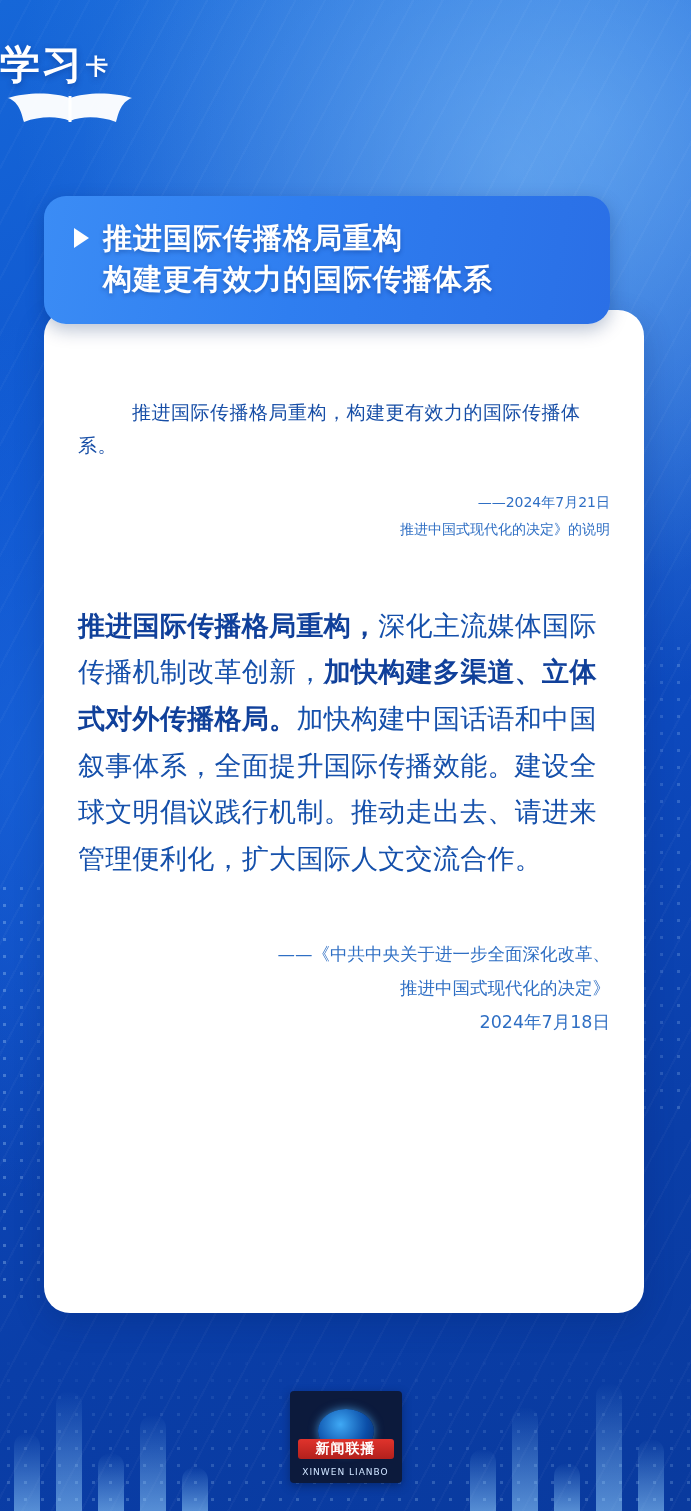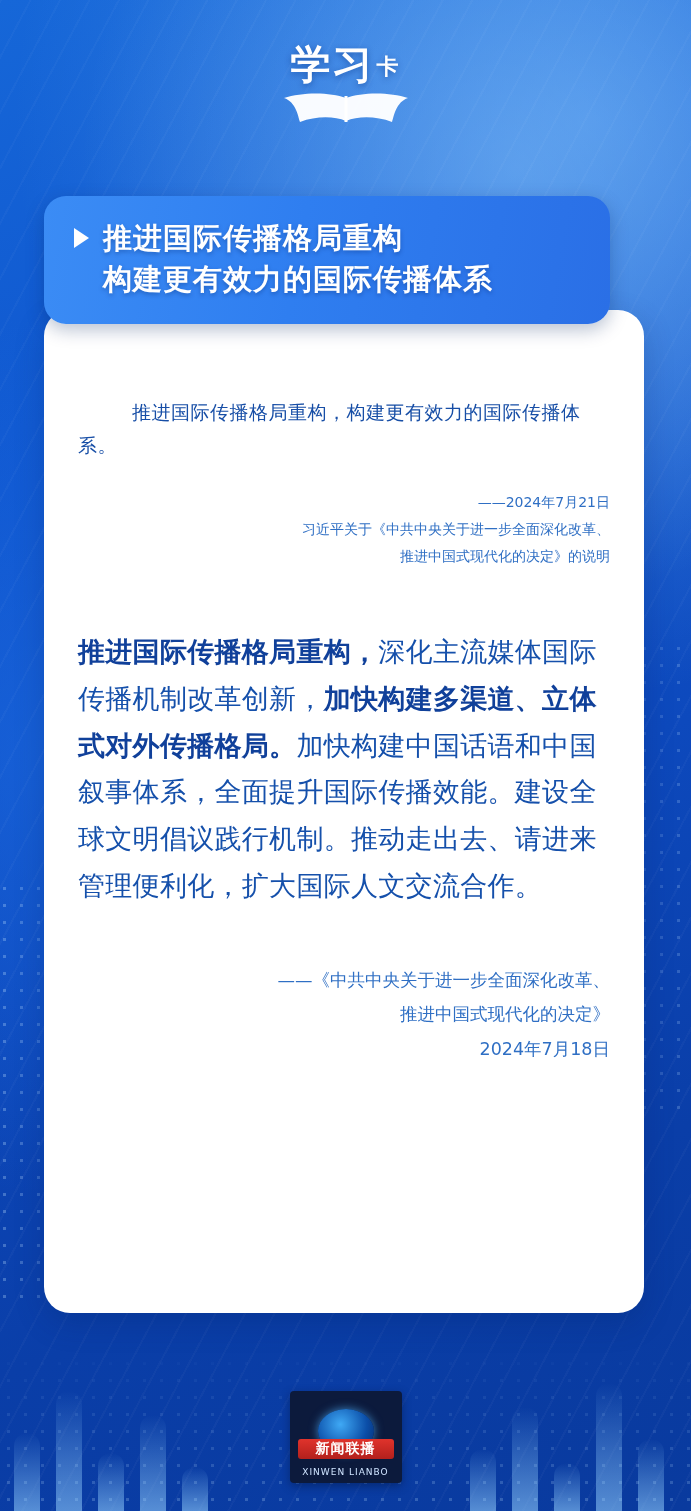--- a/index.html
+++ b/index.html
@@ -63,21 +63,21 @@
     bottom: 0;
     width: 26px;
     border-radius: 13px 13px 0 0;
     background: linear-gradient(to top, rgba(150,210,255,0.55), rgba(150,210,255,0));
   }
 
   
   .header {
     position: absolute;
     top: 44px; left: 0; width: 691px;
-    display: flex; flex-direction: column; align-items: center;
+    display: flex; flex-direction: column; align-items: flex-start;
   }
   .logo-word {
     font-family: "DejaVu Serif", "Liberation Serif", serif;
     font-size: 40px;
     font-weight: bold;
     color: #ffffff;
     letter-spacing: 2px;
     line-height: 1;
     text-shadow: 0 2px 6px rgba(0,40,120,.45);
     display: flex;
@@ -243,21 +243,20 @@
     </svg>
   </div>
 </div>
 
 <div class="card">
   <div class="card-inner">
     <div class="quote">推进国际传播格局重构，构建更有效力的国际传播体系。</div>
 
     <div class="source">
       <div>——2024年7月21日</div>
-      <div>习近平关于《中共中央关于进一步全面深化改革、</div>
       <div>推进中国式现代化的决定》的说明</div>
     </div>
 
     <div class="body-text">
       <b>推进国际传播格局重构，</b><span>深化主流媒体国际传播机制改革创新，</span><b>加快构建多渠道、立体式对外传播格局。</b><span>加快构建中国话语和中国叙事体系，全面提升国际传播效能。建设全球文明倡议践行机制。推动走出去、请进来管理便利化，扩大国际人文交流合作。</span>
     </div>
 
     <div class="attribution">
       <div>——《中共中央关于进一步全面深化改革、</div>
       <div>推进中国式现代化的决定》</div>

